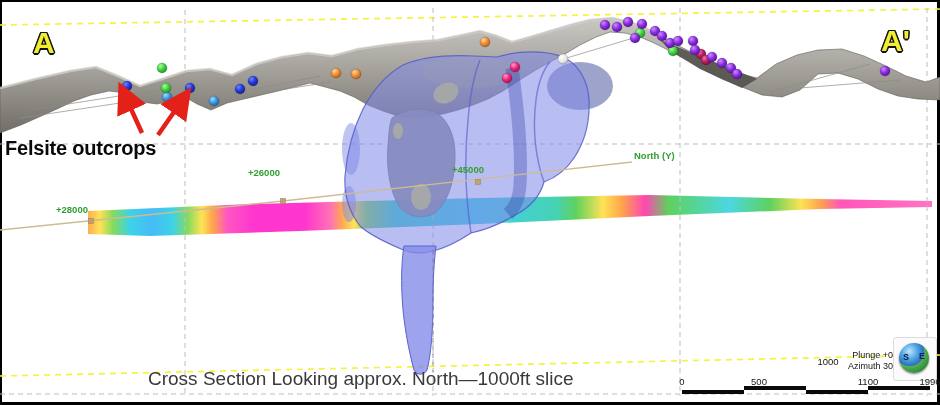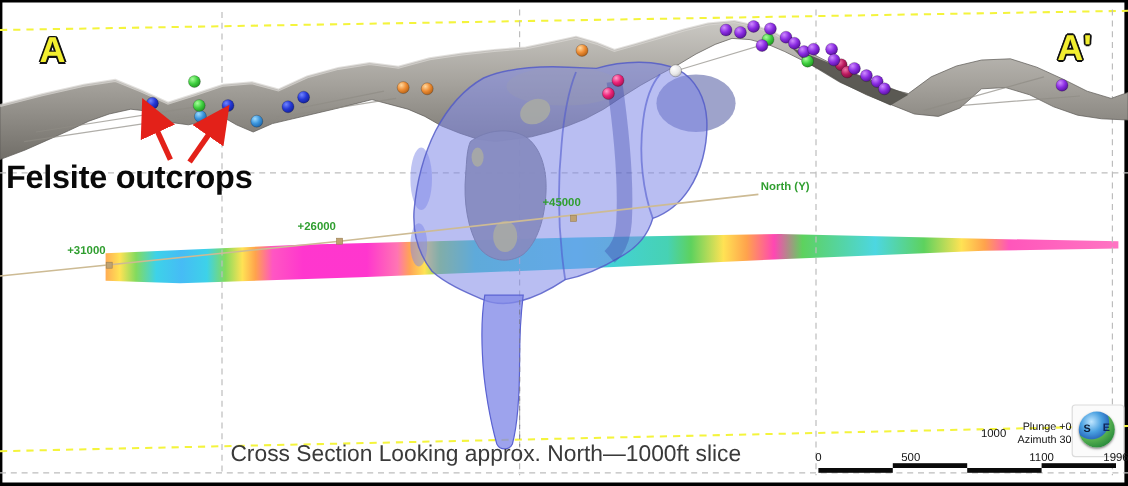--- a/index.html
+++ b/index.html
@@ -8,21 +8,21 @@
     font-family:"Liberation Sans",sans-serif;
     box-shadow:inset 0 0 0 2px #000, inset 0 -3px 0 0 #000, inset -3px 0 0 0 #000;
   }
   #scene-svg{position:absolute;left:0;top:0;}
   .abs{position:absolute;white-space:nowrap;}
   .section-label{
     font-size:30px;font-weight:700;color:#f2ee2f;
     text-shadow:-1.5px 0 #111,1.5px 0 #111,0 -1.5px #111,0 1.5px #111,
                 -1px -1px #111,1px 1px #111,-1px 1px #111,1px -1px #111;
   }
-  .note-text{font-size:27px;font-weight:700;color:#090909;line-height:29px;letter-spacing:-0.2px;}
+  .note-text{font-size:20px;font-weight:700;color:#090909;line-height:29px;letter-spacing:-0.2px;}
   .axis-tick{font-size:9.5px;font-weight:700;color:#2f9e2f;}
   .caption{font-size:19px;color:#3a3a3a;}
   .view-info{font-size:9px;color:#151515;text-align:right;line-height:11px;}
   .scale-num{font-size:9.5px;color:#151515;transform:translateX(-50%);}
   .globe-box{position:absolute;left:893px;top:337px;width:42px;height:42px;background:#fbfbfb;border:1px solid #dcdcdc;border-radius:3px;}
   .globe{
     position:absolute;left:899px;top:343px;width:30px;height:30px;border-radius:50%;
     background:radial-gradient(circle at 35% 28%, #bfe6ff 0%, #49a0e0 30%, #2d6fc0 49%, #57b050 52%, #2e8f3e 75%, #14571f 100%);
     box-shadow:0 1px 2px rgba(0,0,0,.5);
   }
@@ -243,26 +243,26 @@
       <rect x="806" y="390" width="62" height="4"></rect>
       <rect x="868" y="386" width="62" height="4"></rect>
     </g>
   </svg>
 
   <div class="abs section-label" style="left:33px;top:26px;">A</div>
   <div class="abs section-label" style="left:881px;top:24px;">A'</div>
 
   <div class="abs note-text" style="left:5px;top:134px;">Felsite outcrops</div>
 
-  <div class="abs axis-tick" style="left:56px;top:204px;">+31000</div>
-  <div class="abs axis-tick" style="left:248px;top:184px;">+26000</div>
+  <div class="abs axis-tick" style="left:56px;top:204px;">+28000</div>
+  <div class="abs axis-tick" style="left:248px;top:167px;">+26000</div>
   <div class="abs axis-tick" style="left:452px;top:164px;">+45000</div>
   <div class="abs axis-tick" style="left:634px;top:150px;text-align:center;">North (Y)</div>
 
-  <div class="abs caption" style="left:148px;top:368px;margin-left:44px;">Cross Section Looking approx. North—1000ft slice</div>
+  <div class="abs caption" style="left:148px;top:368px;">Cross Section Looking approx. North—1000ft slice</div>
 
   <div class="abs view-info" style="left:820px;top:350px;width:78px;">
     <div>Plunge +08</div>
     <div>Azimuth 309</div>
   </div>
 
   <div class="globe-box"></div>
   <div class="globe">
     <span class="gw">S</span>
     <span class="ge">E</span>

